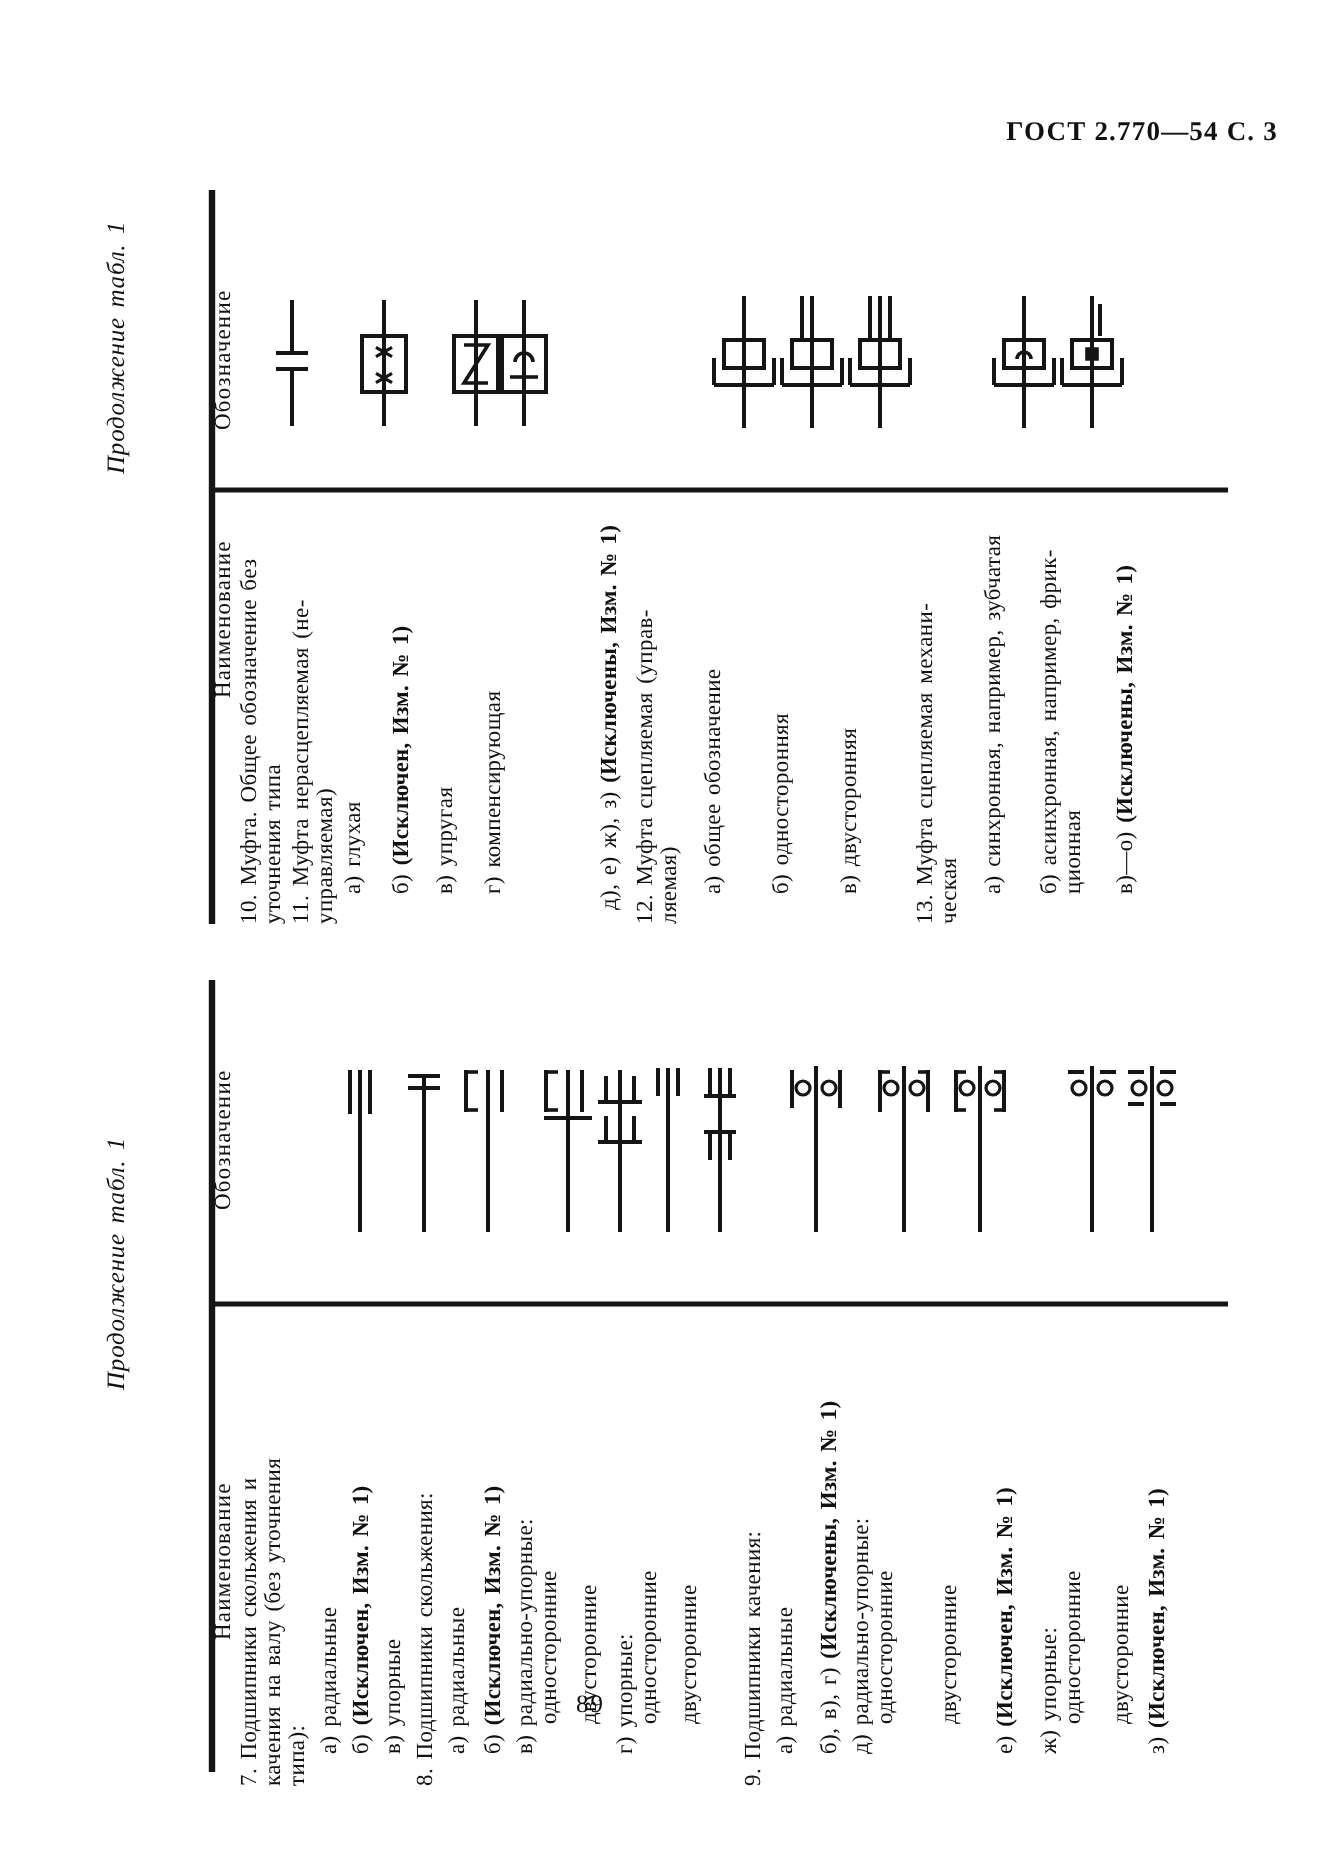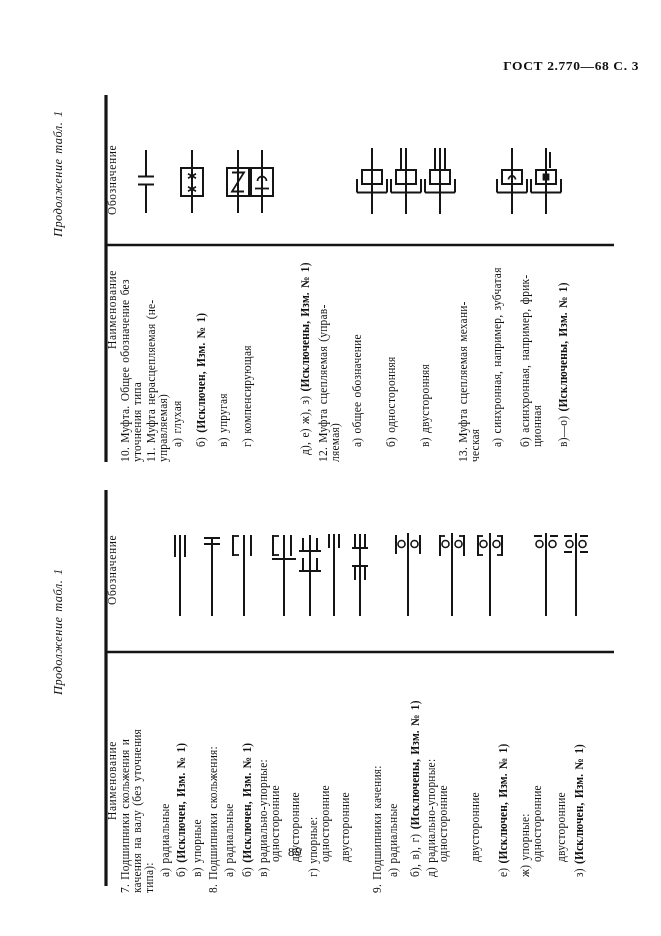--- a/index.html
+++ b/index.html
@@ -157,21 +157,21 @@
       <line x1="534" y1="536" x2="542" y2="536" stroke="#151515" stroke-width="2"></line>
       <line x1="550" y1="536" x2="558" y2="536" stroke="#151515" stroke-width="2"></line>
       <line x1="576" y1="533" x2="576" y2="616" stroke="#151515" stroke-width="2"></line>
       <circle cx="569.5" cy="544" r="3.5" fill="none" stroke="#151515" stroke-width="1.6"></circle>
       <circle cx="582.5" cy="544" r="3.5" fill="none" stroke="#151515" stroke-width="1.6"></circle>
       <line x1="564" y1="536" x2="572" y2="536" stroke="#151515" stroke-width="2"></line>
       <line x1="580" y1="536" x2="588" y2="536" stroke="#151515" stroke-width="2"></line>
       <line x1="564" y1="552" x2="572" y2="552" stroke="#151515" stroke-width="2"></line>
       <line x1="580" y1="552" x2="588" y2="552" stroke="#151515" stroke-width="2"></line>
     </svg>
-  <div class="hdr">ГОСТ 2.770—68 С. 3</div>
+  <div class="hdr">ГОСТ 2.770—54 С. 3</div>
   <div class="pagenum">89</div>
   <div id="blocks">
       <div class="vt caption" style="left: 65.5px; top: 222px;">Продолжение табл. 1</div>
       <div class="vt colhead" style="left: 119.5px; top: 200px;">Обозначение</div>
       <div class="vt colhead" style="left: 119.5px; top: 334px;">Наименование</div>
       <div class="vt" style="left: 132.5px; top: 447px;">10. Муфта. Общее обозначение без</div>
       <div class="vt" style="left: 144.5px; top: 447px;">уточнения типа</div>
       <div class="vt" style="left: 158.5px; top: 447px;">11. Муфта нерасцепляемая (не-</div>
       <div class="vt" style="left: 170.5px; top: 447px;">управляемая)</div>
       <div class="vt" style="left: 184.5px; top: 432px;">а) глухая</div>

